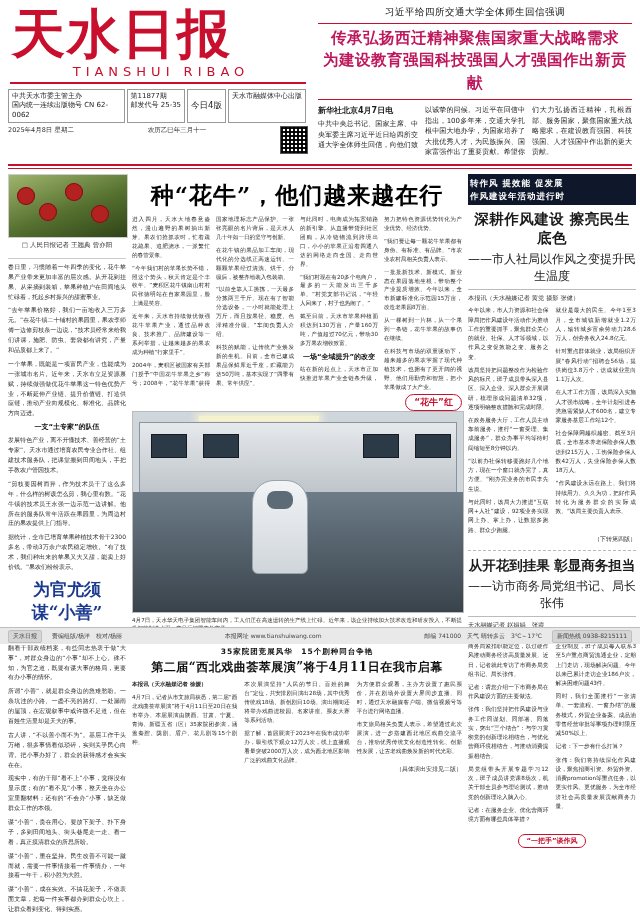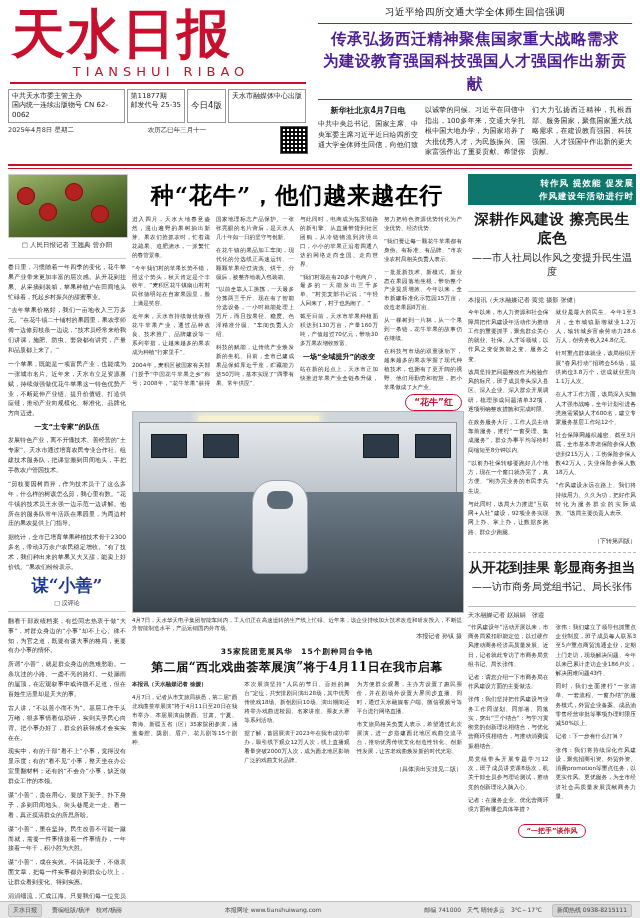--- a/index.html
+++ b/index.html
@@ -4,21 +4,21 @@
 <style>
   html,body{margin:0;padding:0;}
   body{
     width:640px;height:918px;
     background:#ffffff;
     font-family:"DejaVu Sans","Liberation Sans",sans-serif;
     color:#1a1a1a;
     overflow:hidden;
     position:relative;
   }
-  .page{width:640px;height:918px;position:relative;box-sizing:border-box;padding:0 8px;}
+  .page{width:640px;height:644px;position:relative;box-sizing:border-box;padding:0 8px;}
 
   
   .masthead{display:flex;align-items:flex-start;padding-top:6px;}
   .logo-wrap{width:300px;flex:0 0 300px;position:relative;}
   .logo-title{
     font-family:"DejaVu Serif","Liberation Serif",serif;
     font-weight:bold;
     font-size:53px;
     color:#c8102e;
     letter-spacing:2px;
@@ -30,29 +30,29 @@
     font-size:13px;letter-spacing:5px;color:#c8102e;
     text-align:center;margin-top:2px;padding-left:6px;
   }
   .logo-line{height:2px;background:#c8102e;margin:3px 2px 0 2px;}
   .head-right{flex:1;padding-left:10px;}
   .head-kicker{
     font-size:9.5px;color:#111;text-align:center;margin-bottom:4px;letter-spacing:.5px;
   }
   .head-lines{border-top:1px solid #c8102e;border-bottom:1px solid #c8102e;padding:4px 0;}
   .head-line{
-    font-family:Liberation Serif, serif;
-    font-weight:bold;font-size:15.5px;color:#4c1d95;text-align:center;line-height:1.45;
+    font-family:Liberation Mono, monospace;
+    font-weight:bold;font-size:15.5px;color:#be185d;text-align:center;line-height:1.45;
     letter-spacing:.5px;
   }
   .head-sub{
     margin-top:5px;font-size:7px;line-height:1.5;color:#222;text-align:justify;
     column-count:3;column-gap:7px;
   }
-  .head-sub b{display:block;text-align:center;font-size:8px;margin-bottom:2px;}
+  .head-sub b{display:block;text-align:left;font-size:8px;margin-bottom:2px;}
 
   
   .infobar{display:flex;align-items:stretch;font-size:7px;color:#222;margin-top:5px;width:300px;}
   .infobar .cell{border:1px solid #999;padding:2px 3px;margin-right:2px;line-height:1.35;}
   .infobar .cell.big{font-size:8.5px;display:flex;align-items:center;}
   .qr{width:26px;height:26px;background:
      repeating-linear-gradient(0deg,#111 0 2px,#fff 2px 4px),
      repeating-linear-gradient(90deg,#111 0 2px,transparent 2px 4px);
      background-blend-mode:multiply;border:1px solid #555;}
   .infobar2{font-size:6.5px;color:#333;margin-top:3px;width:300px;display:flex;justify-content:space-between;}
@@ -102,28 +102,28 @@
   .mid-title2{
     font-family:"DejaVu Serif","Liberation Serif",serif;
     font-weight:bold;font-size:12px;text-align:center;letter-spacing:.5px;margin:2px 0 4px;color:#111;
   }
   .mid-cols3{column-count:3;column-gap:7px;}
   .mid-cols3 .para{font-size:5.6px;line-height:1.6;}
   .right-align{text-align:right;font-size:6px;color:#333;}
 
   
   .banner{
-    background:#0f766e;color:#fff;font-size:8.5px;font-weight:bold;text-align:right;
+    background:#0f172a;color:#fff;font-size:8.5px;font-weight:bold;text-align:left;
     padding:3px 2px;letter-spacing:1px;line-height:1.5;
   }
   .r-title{
     font-family:"DejaVu Serif","Liberation Serif",serif;
     font-weight:bold;font-size:14.5px;text-align:center;margin:5px 0 3px;letter-spacing:.5px;
   }
-  .r-sub{font-size:10px;text-align:center;color:#222;border-bottom:1px solid #bbb;padding-bottom:12px;margin-bottom:4px;}
+  .r-sub{font-size:12px;text-align:center;color:#222;border-bottom:1px solid #bbb;padding-bottom:4px;margin-bottom:4px;}
   .r-cols{column-count:2;column-gap:7px;}
   .r-cols .para{font-size:5.7px;line-height:1.62;}
   .r-byline{font-size:6.2px;color:#333;margin:2px 0 3px;}
   .hr-dash{border-top:1px dashed #b9b9b9;margin:6px 0;}
   .r-title2{
     font-family:"DejaVu Serif","Liberation Serif",serif;
     font-weight:bold;font-size:13.5px;text-align:center;margin:4px 0 3px;
   }
   .pill{
     display:inline-block;border:1px solid #c8102e;color:#c8102e;border-radius:9px;
@@ -206,20 +206,21 @@
       </div>
       <div class="byline">□ 人民日报记者 王翘典 曾亦阳</div>
       <p class="para">春日里，习惯随着一年四季的变化，花牛苹果产业带来更加丰富的层次感。从开花到挂果、从采摘到装箱，苹果种植户在田间地头忙碌着，托起乡村振兴的甜蜜事业。</p>
       <p class="para">“去年苹果价格好，我们一亩地收入三万多元。”在花牛镇二十铺村的果园里，果农李师傅一边修剪枝条一边说，“技术员经常来给我们讲课，施肥、防虫、套袋都有讲究，产量和品质都上来了。”</p>
       <p class="para">一个苹果，既能是一项富民产业，也能成为一张城市名片。近年来，天水市立足资源禀赋，持续做强做优花牛苹果这一特色优势产业，不断延伸产业链、提升价值链、打造供应链，推动产业向规模化、标准化、品牌化方向迈进。</p>
       <div class="sub-h">一支“土专家”的队伍</div>
       <p class="para">发展特色产业，离不开懂技术、善经营的“土专家”。天水市通过培育农民专业合作社、组建技术服务队，把课堂搬到田间地头，手把手教农户管园技术。</p>
       <p class="para">“剪枝要因树而异，作为技术员干了这么多年，什么样的树该怎么剪，我心里有数。”花牛镇的技术员王永强一边示范一边讲解。他所在的服务队常年活跃在果园里，为周边村庄的果农提供上门指导。</p>
       <p class="para">据统计，全市已培育苹果种植技术骨干2300多名，带动3万余户农民稳定增收。“有了技术，我们种出来的苹果又大又甜，能卖上好价钱。”果农们纷纷表示。</p>
 
+      <div class="l-title">为官尤须</div>
       <div class="l-title" style="margin-top:-2px">谋“小善”</div>
       <div class="l-byline">□ 汉评论</div>
       <p class="para">翻看干部政绩档案，有些同志热衷于做“大事”，对群众身边的“小事”却不上心。殊不知，为官之道，既要有谋大事的格局，更要有办小事的情怀。</p>
       <p class="para">所谓“小善”，就是群众身边的急难愁盼。一条坑洼的小路、一盏不亮的路灯、一处漏雨的屋顶，在宏观叙事中或许微不足道，但在百姓生活里却是天大的事。</p>
       <p class="para">古人讲，“不以善小而不为”。基层工作千头万绪，很多事情看似琐碎，实则关乎民心向背。把小事办好了，群众的获得感才会实实在在。</p>
       <p class="para">现实中，有的干部“看不上”小事，觉得没有显示度；有的“看不见”小事，整天坐在办公室里翻材料；还有的“不会办”小事，缺乏做群众工作的本领。</p>
       <p class="para">谋“小善”，贵在用心。要放下架子、扑下身子，多到田间地头、街头巷尾走一走、看一看，真正摸清群众的所思所盼。</p>
       <p class="para">谋“小善”，重在坚持。民生改善不可能一蹴而就，需要一件事情接着一件事情办，一年接着一年干，积小胜为大胜。</p>
       <p class="para">谋“小善”，成在实效。不搞花架子，不做表面文章，把每一件实事都办到群众心坎上，让群众看到变化、得到实惠。</p>
       <p class="para">涓涓细流，汇成江海。只要我们每一位党员干部都能从身边的“小善”做起，就一定能凝聚起推动事业发展的磅礴力量。</p>

